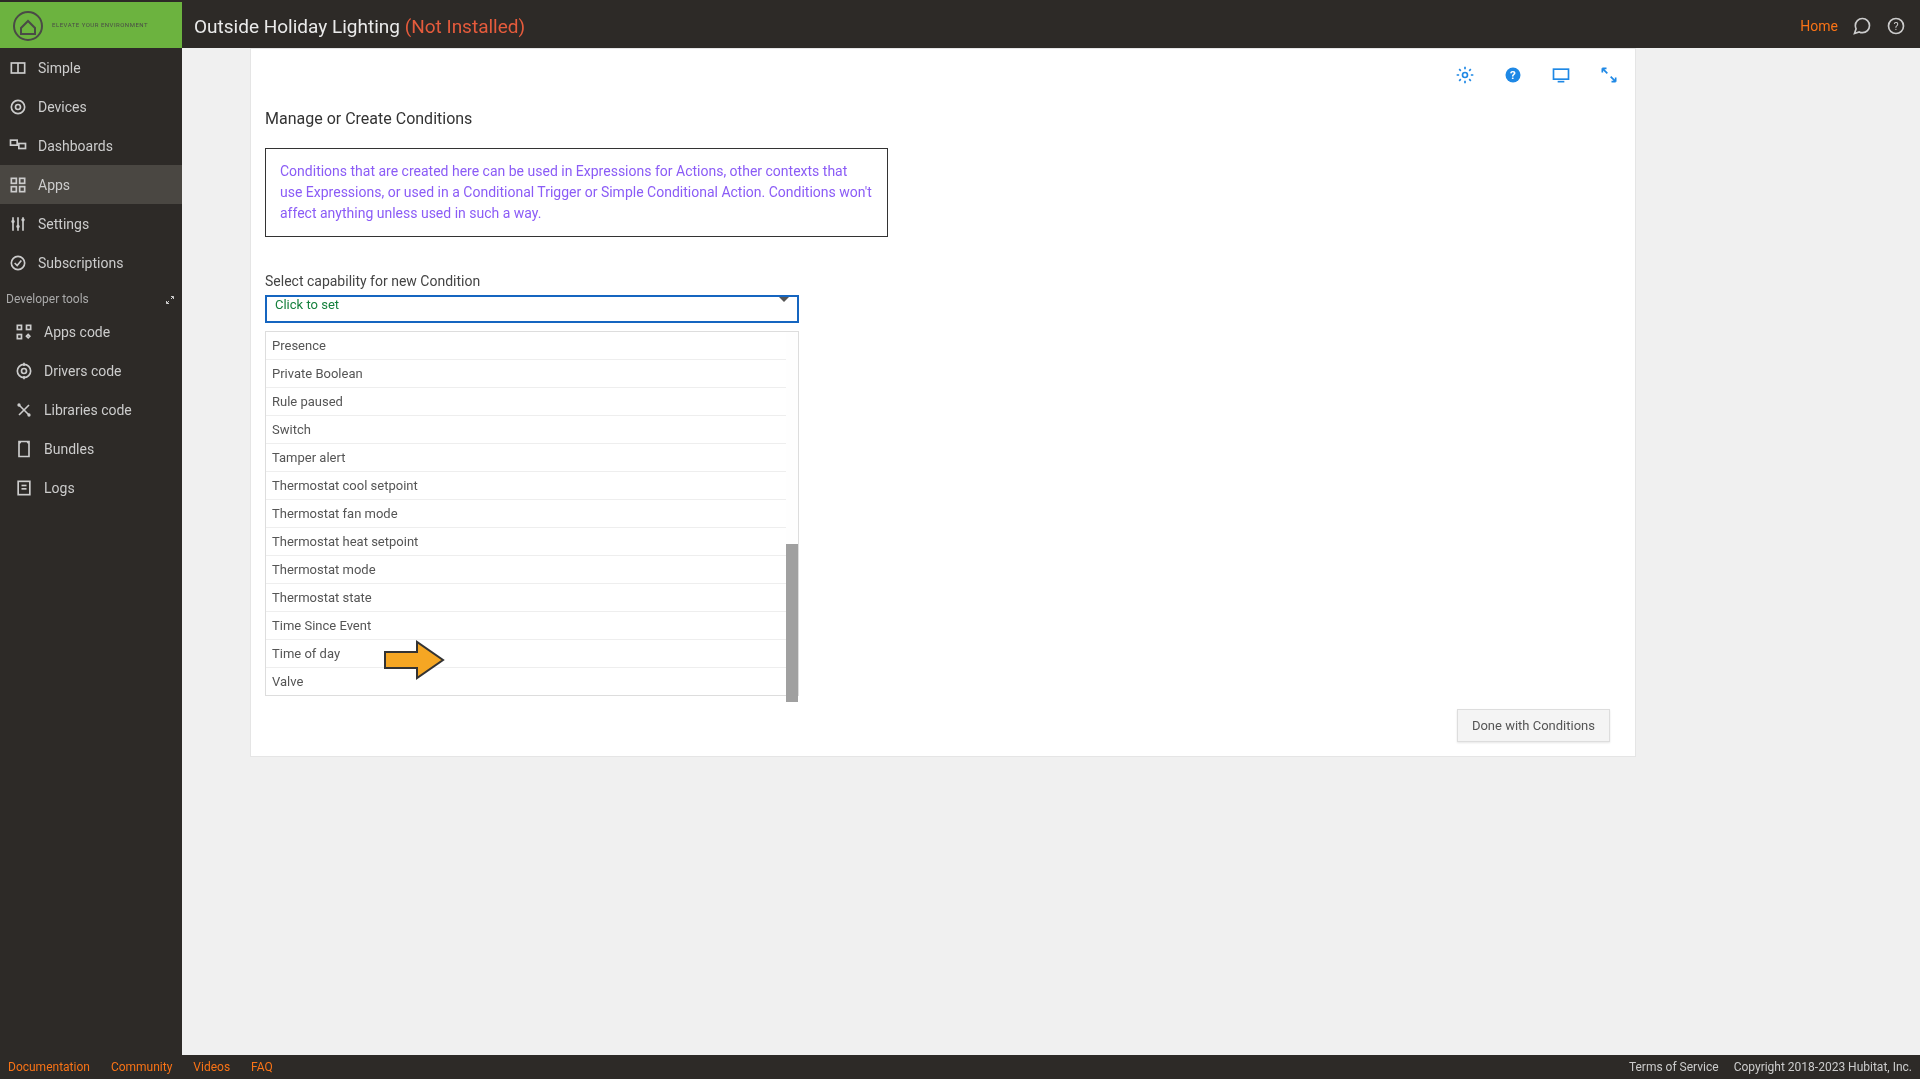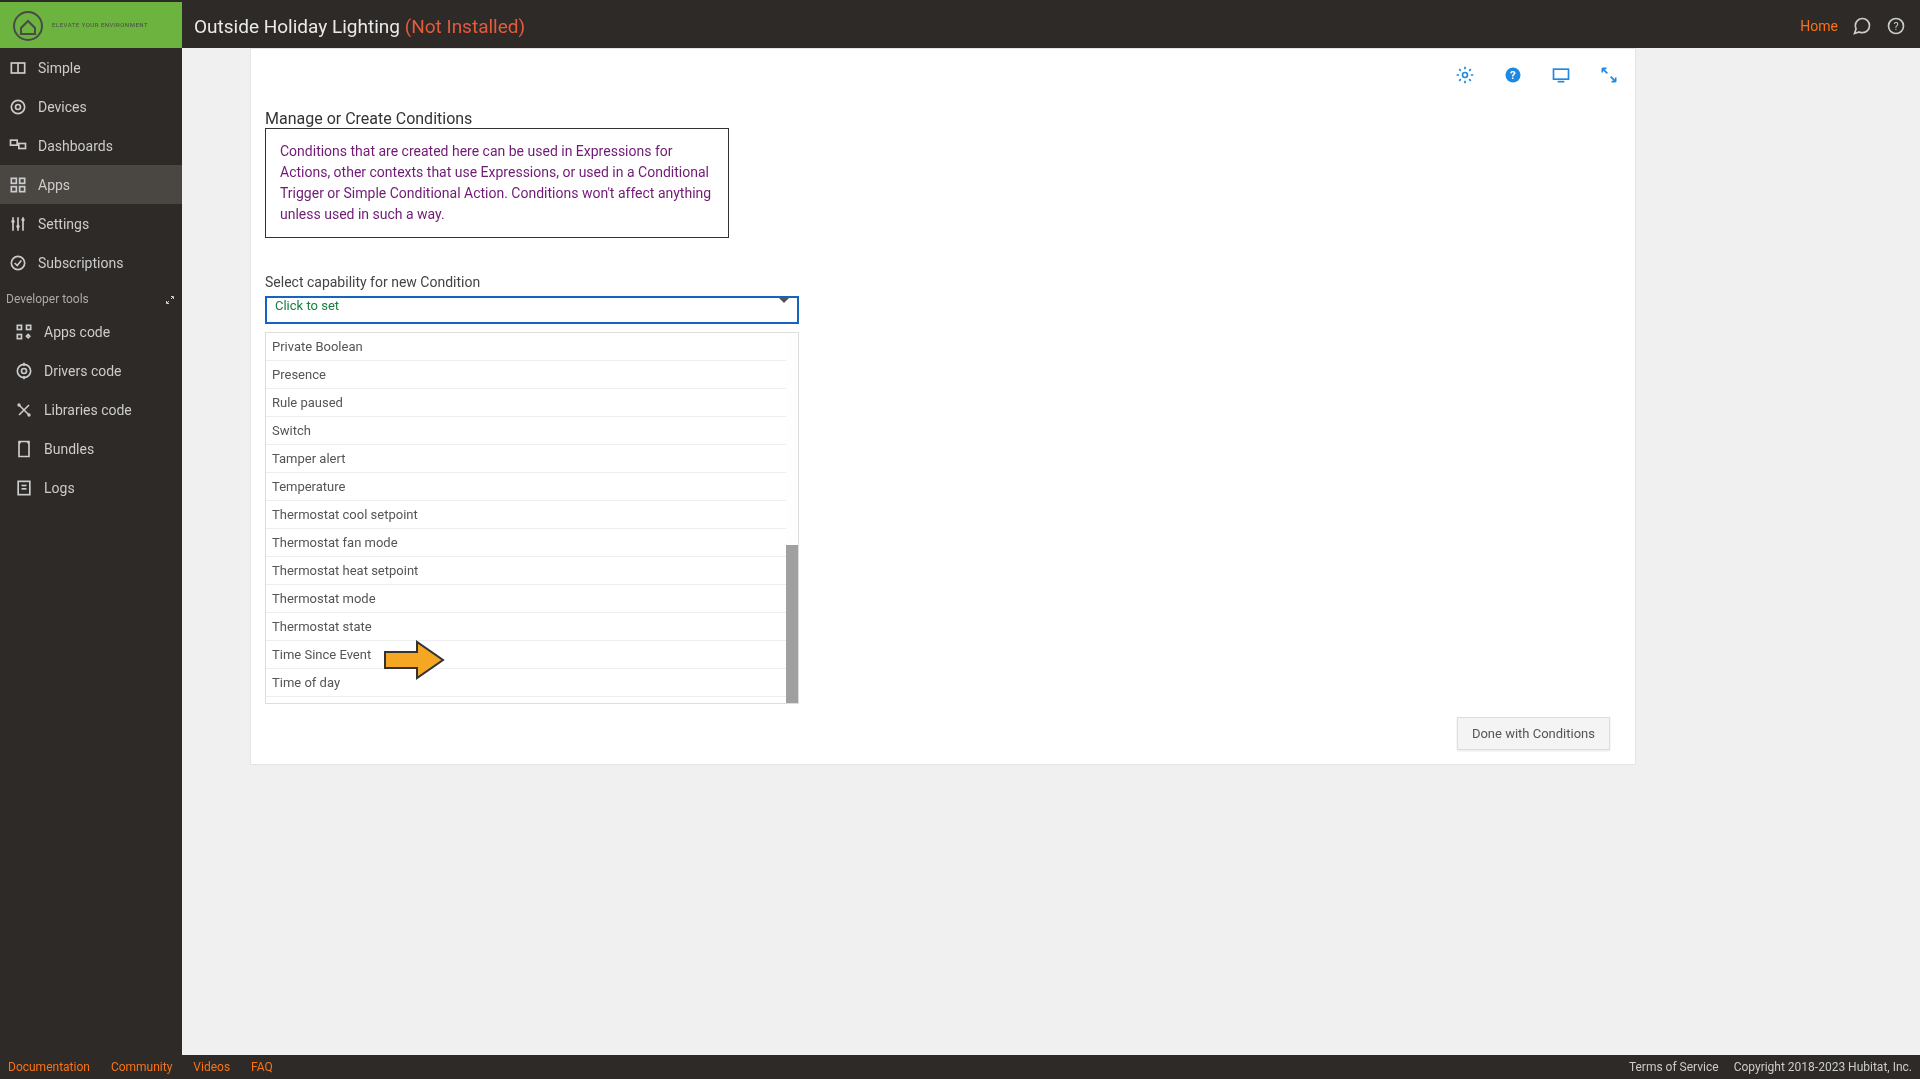--- a/index.html
+++ b/index.html
@@ -18,22 +18,22 @@
 .sb-item{display:flex;align-items:center;height:39px;padding-left:8px;cursor:pointer}
 .sb-item.active{background:#4a4742}
 .sb-item svg{width:20px;height:20px;margin-right:10px;flex-shrink:0}
 .sb-section{font-size:12px;color:#aaa;padding:6px 6px;display:flex;justify-content:space-between;align-items:flex-end;margin-top:4px}
 .dev-sub .sb-item{padding-left:14px}
 .main{position:absolute;left:182px;top:48px;right:0;bottom:24px;background:#f0f0f0;overflow:hidden}
 .card{background:#fff;margin:0 auto;margin-top:0;width:calc(100% - 352px);margin-left:68px;min-height:696px;border:1px solid #e5e5e5;position:relative;padding-bottom:60px}
 .card-icons{position:absolute;right:16px;top:16px;display:flex;gap:28px;color:#1e88e5}
 .card-icons svg{cursor:pointer;width:20px;height:20px}
 .card-body{padding:60px 14px 0 14px}
-.section-title{font-size:16px;color:#333;}
-.info-box{border:1px solid #333;padding:12px 14px;width:464px;color:#701a75;font-size:14px;line-height:1.5}
+.section-title{font-size:16px;color:#333;margin-bottom:20px}
+.info-box{border:1px solid #333;padding:12px 14px;width:623px;color:#8b5cf6;font-size:14px;line-height:1.5}
 .field-label{font-size:14px;color:#444;margin-top:36px;margin-bottom:6px}
 .dropdown{width:534px;border:2px solid #1565c0;height:28px;display:flex;align-items:flex-start;justify-content:space-between;padding:0 8px;font-size:13px;color:#15803d;cursor:pointer;position:relative}
 .dropdown .arrow{border-left:5px solid transparent;border-right:5px solid transparent;border-top:5px solid #555}
 .listbox{width:534px;margin-top:8px;border:1px solid #ddd;background:#fff;position:relative}
 .listbox-scroll{max-height:370px;overflow:hidden}
 .li{padding:6px 6px;font-size:13px;color:#555;border-bottom:1px solid #eee;cursor:pointer}
 .li:last-child{border-bottom:none}
 .scrollbar-track{position:absolute;right:0;top:0;bottom:0;width:12px;background:#fefefe}
 .scrollbar-thumb{position:absolute;right:0;width:12px;background:#a0a0a0;top:212px;height:158px;cursor:pointer}
 .done-btn{position:absolute;right:25px;bottom:14px;background:#f4f4f4;border:1px solid #ddd;padding:8px 14px;font-size:13px;color:#555;cursor:pointer;box-shadow:0 1px 2px rgba(0,0,0,.1)}
@@ -195,26 +195,25 @@
     <div class="card-body">
       <div class="section-title">Manage or Create Conditions</div>
       <div class="info-box">Conditions that are created here can be used in Expressions for Actions, other contexts that use Expressions, or used in a Conditional Trigger or Simple Conditional Action.  Conditions won't affect anything unless used in such a way.</div>
       <div class="field-label">Select capability for new Condition</div>
       <div class="dropdown">
         <span>Click to set</span>
         <div class="arrow"></div>
       </div>
       <div class="listbox">
         <div class="listbox-scroll">
+          <div class="li">Presence</div>
           <div class="li">Private Boolean</div>
-          <div class="li">Presence</div>
           <div class="li">Rule paused</div>
           <div class="li">Switch</div>
           <div class="li">Tamper alert</div>
-          <div class="li">Temperature</div>
           <div class="li">Thermostat cool setpoint</div>
           <div class="li">Thermostat fan mode</div>
           <div class="li">Thermostat heat setpoint</div>
           <div class="li">Thermostat mode</div>
           <div class="li">Thermostat state</div>
           <div class="li">Time Since Event</div>
           <div class="li">Time of day</div>
           <div class="li">Valve</div>
 
         </div>

